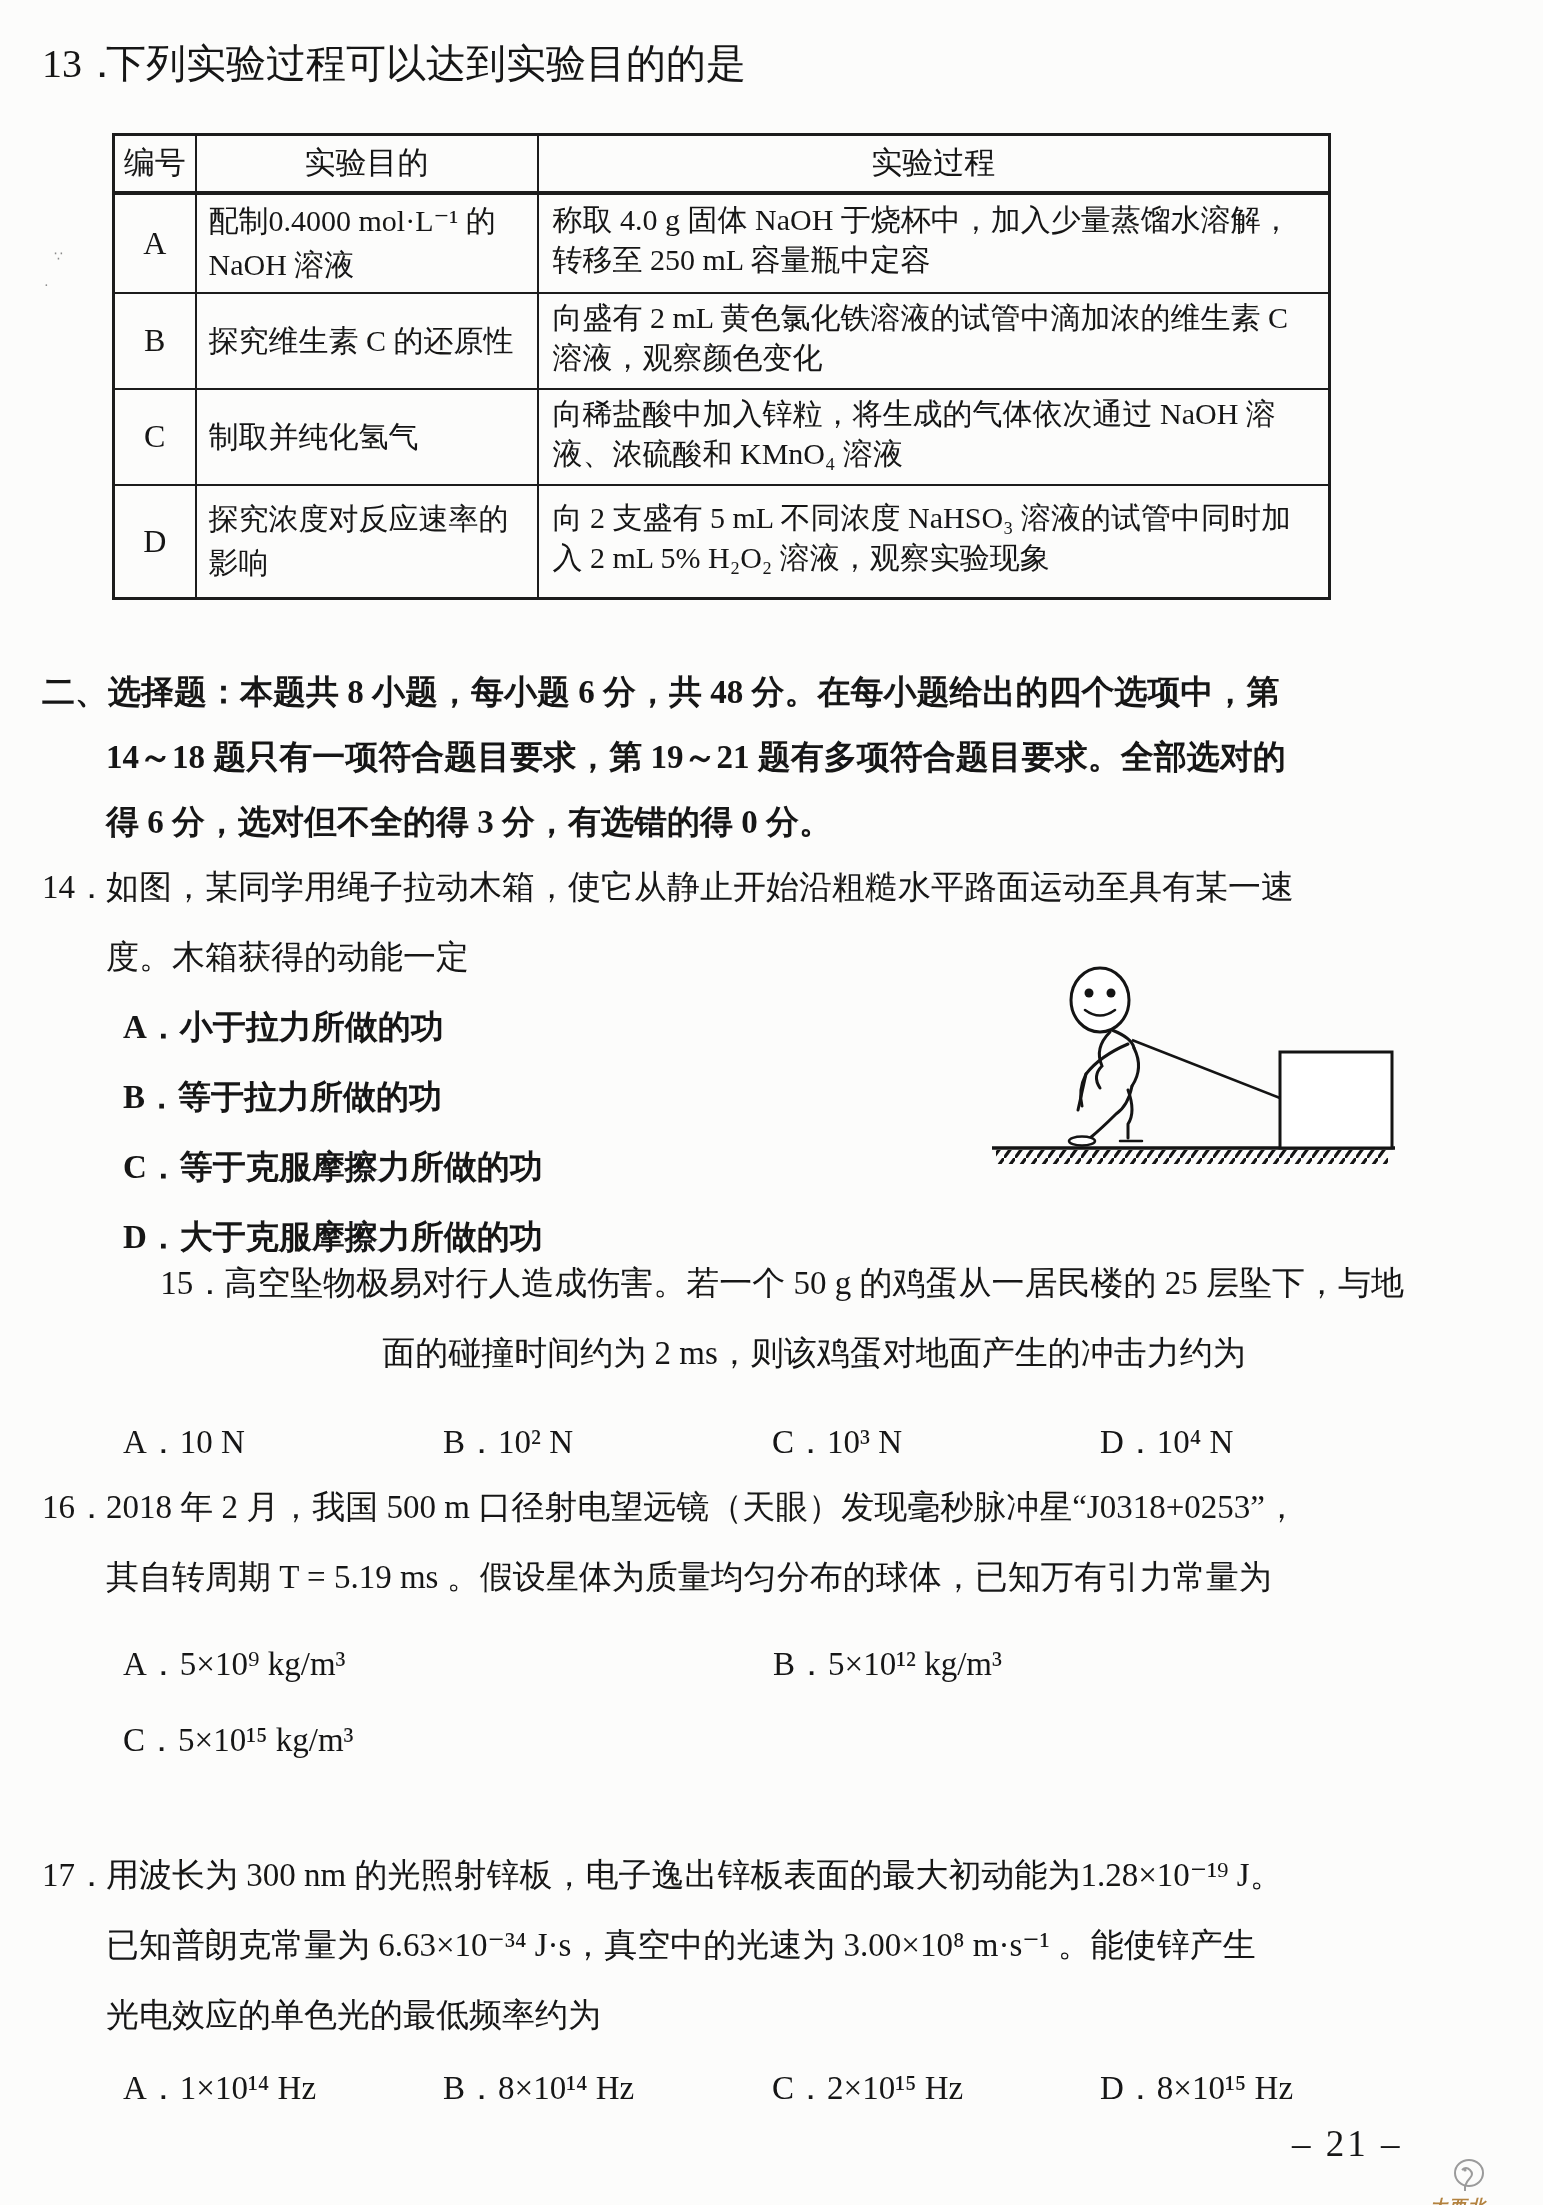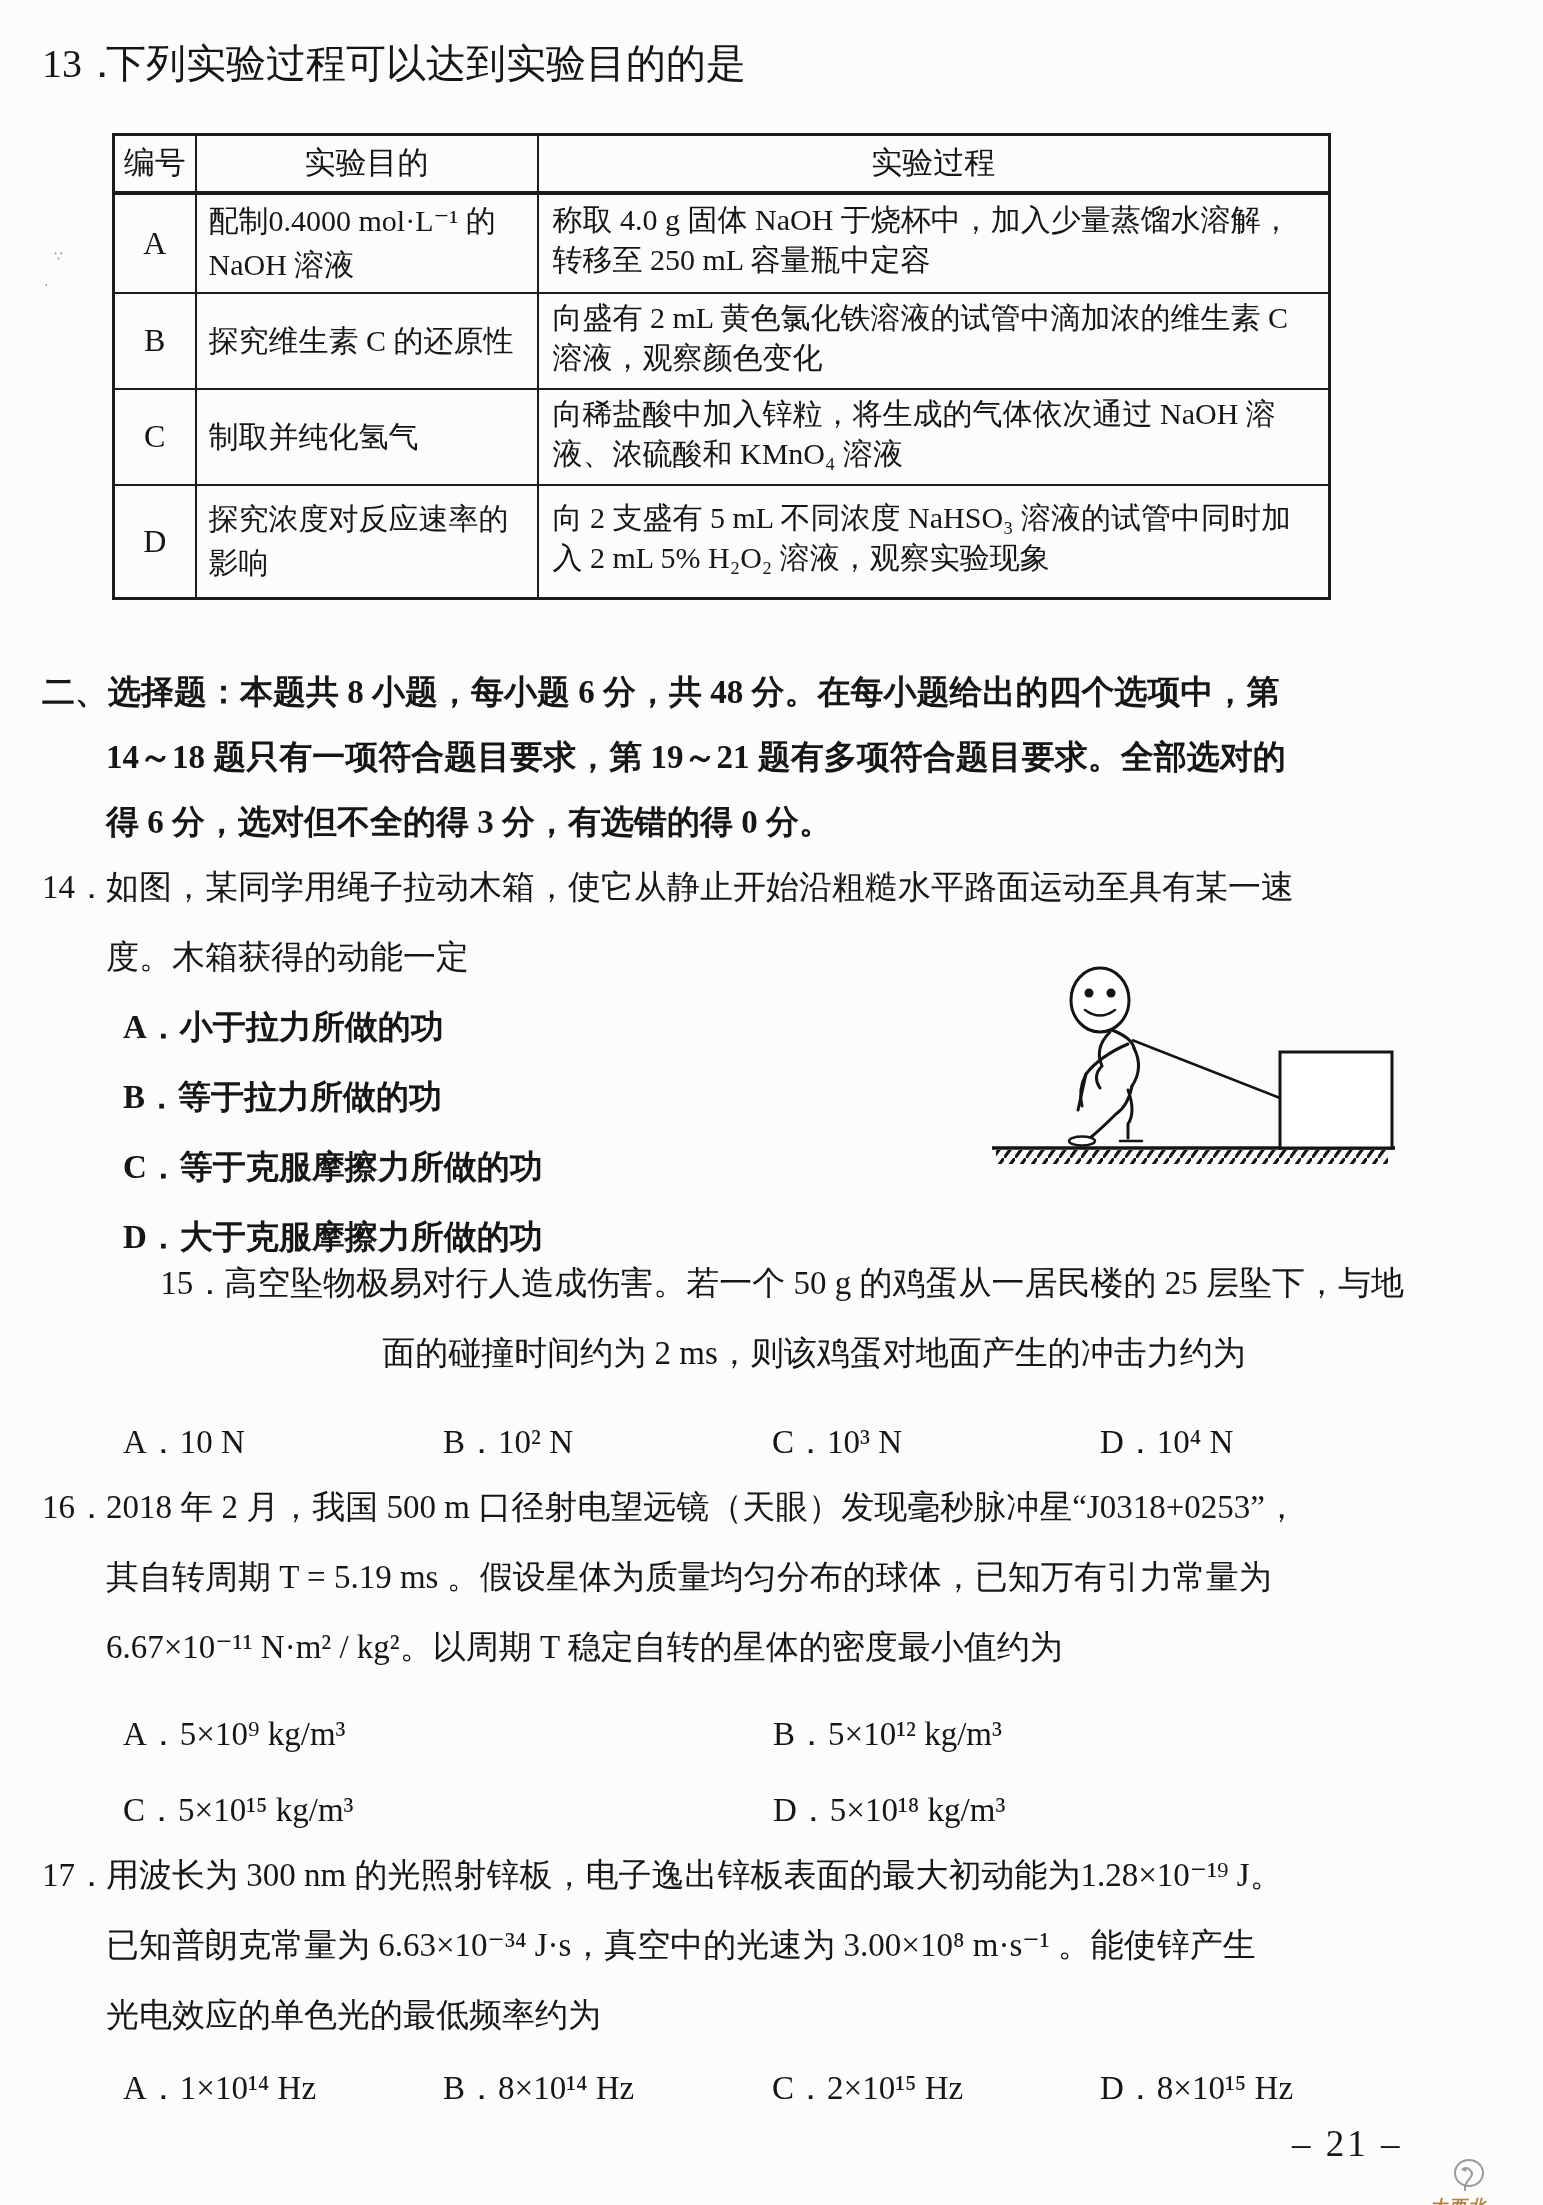--- a/index.html
+++ b/index.html
@@ -182,28 +182,26 @@
     <span class="opt opt-c"><span>C．</span><span>10³ N</span></span>
     <span class="opt opt-d"><span>D．</span><span>10⁴ N</span></span>
   </div>
 </div>
 
 <div class="abs question" id="q16">
   <div class="qline">
     <span class="qnum">16．</span><span>2018 年 2 月，我国 500 m 口径射电望远镜（天眼）发现毫秒脉冲星“J0318+0253”，</span>
   </div>
   <div class="qline cont">其自转周期 T = 5.19 ms 。假设星体为质量均匀分布的球体，已知万有引力常量为</div>
-  <div class="qline cont">6.67×10⁻¹¹ N·m² / kg²。以周期 T 稳定自转的星体的密度最小值约为</div>
   <div class="optrow optrow1 q2">
     <span class="opt opt-a"><span>A．</span><span>5×10⁹ kg/m³</span></span>
     <span class="opt opt-b2"><span>B．</span><span>5×10¹² kg/m³</span></span>
   </div>
   <div class="optrow q2">
     <span class="opt opt-a"><span>C．</span><span>5×10¹⁵ kg/m³</span></span>
-    <span class="opt opt-b2"><span>D．</span><span>5×10¹⁸ kg/m³</span></span>
   </div>
 </div>
 
 <div class="abs question" id="q17">
   <div class="qline">
     <span class="qnum">17．</span><span>用波长为 300 nm 的光照射锌板，电子逸出锌板表面的最大初动能为1.28×10⁻¹⁹ J。</span>
   </div>
   <div class="qline cont">已知普朗克常量为 6.63×10⁻³⁴ J·s，真空中的光速为 3.00×10⁸ m·s⁻¹ 。能使锌产生</div>
   <div class="qline cont">光电效应的单色光的最低频率约为</div>
   <div class="optrow q4">

